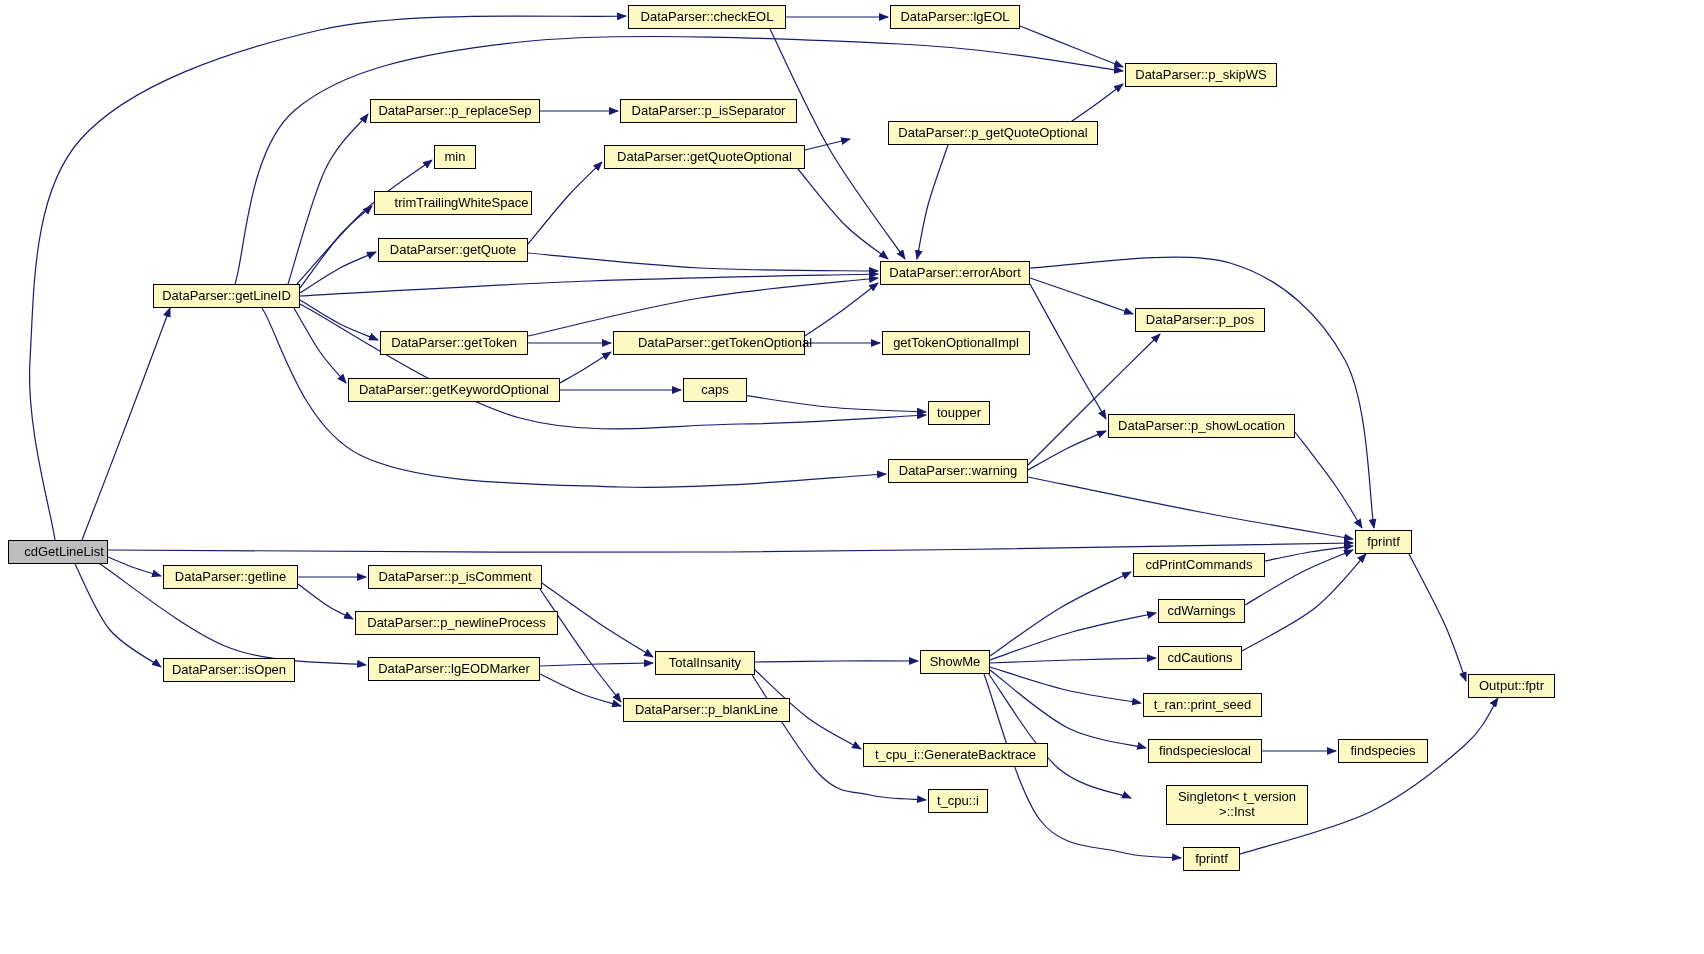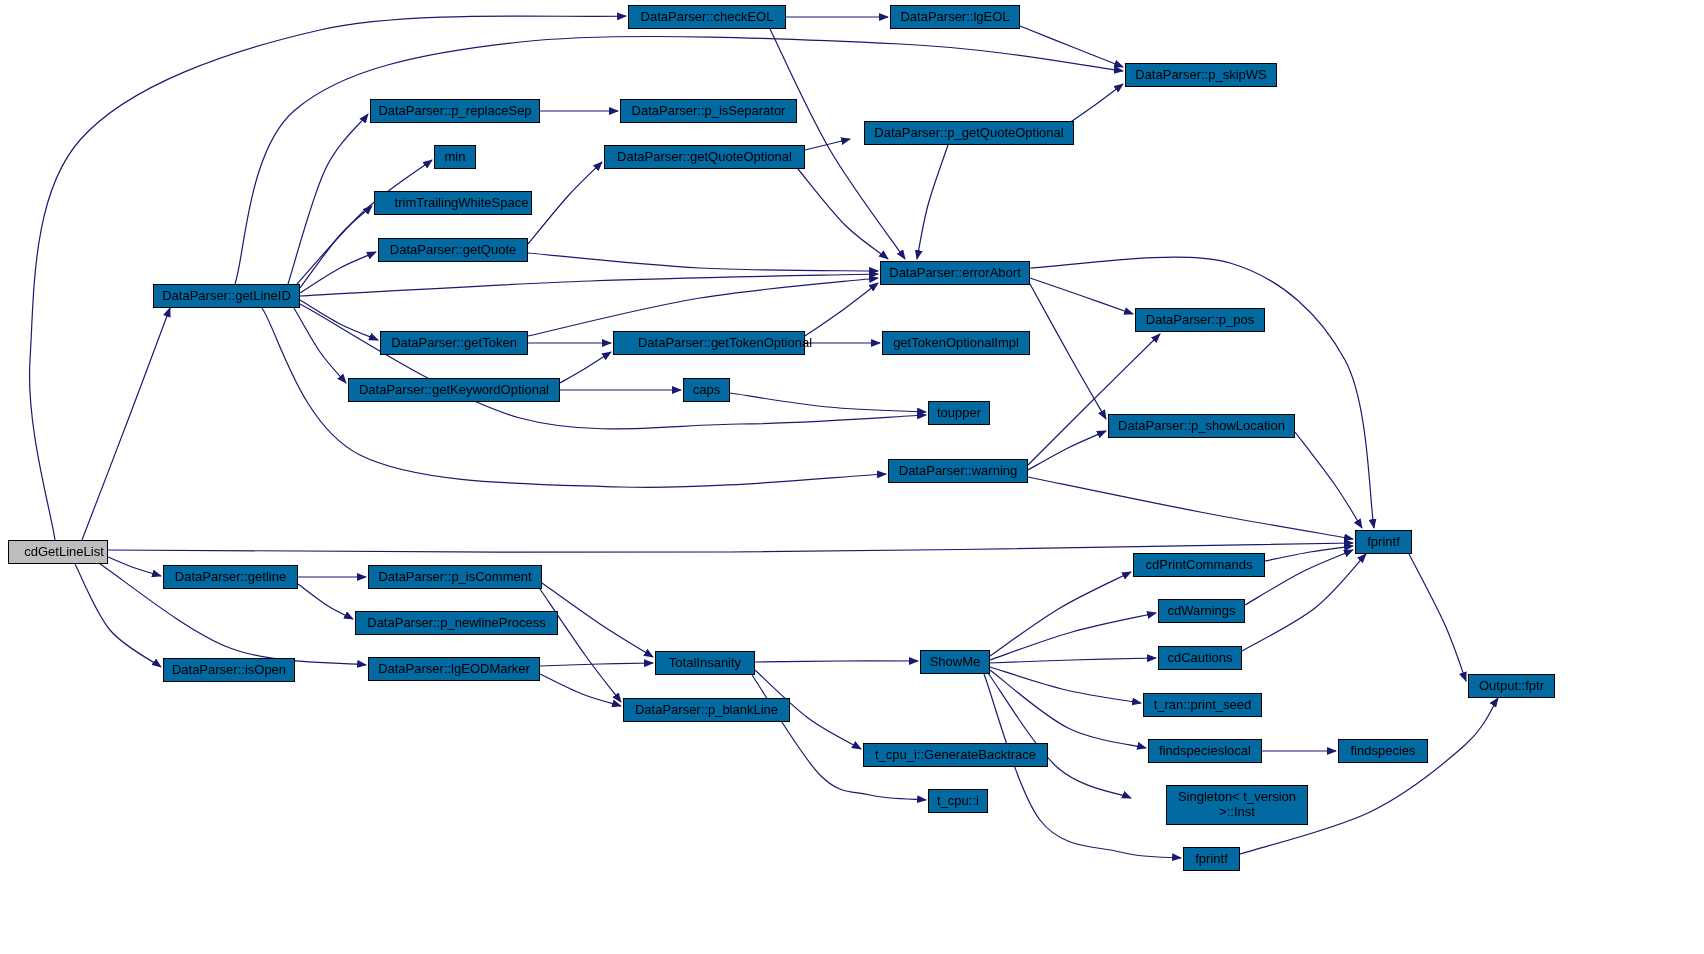--- a/index.html
+++ b/index.html
@@ -1,20 +1,20 @@
 <!DOCTYPE html>
 <html><head>
 <meta charset="utf-8">
 <style>
   html,body{margin:0;padding:0;background:#ffffff;}
   #diagram-root{position:relative;width:1704px;height:954px;background:#ffffff;
     font-family:"Liberation Sans",sans-serif;overflow:hidden;}
   #edge-layer{position:absolute;left:0;top:0;width:1704px;height:954px;}
   .edge{fill:none;stroke:#191970;stroke-width:1.2px;}
-  .node{position:absolute;box-sizing:border-box;border:1px solid #000000;background:#0369a1;
+  .node{position:absolute;box-sizing:border-box;border:1px solid #000000;background:#fef9c3;
     color:#000000;display:flex;align-items:center;justify-content:center;
     font-size:13px;line-height:1.15;text-align:center;white-space:pre-line;cursor:pointer;}
   .node.highlighted{background:#bdbdbd;}
 </style>
 </head>
 <body>
 
 <div id="diagram-root">
   <svg id="edge-layer" xmlns="http://www.w3.org/2000/svg">
     <defs>
@@ -85,33 +85,33 @@
       <path d="M1262,751 L1336,751" class="edge" marker-end="url(#arrowhead)"></path>
       <path d="M1240,854 C1261.6666666666667,847 1332.5,830.1666666666666 1370,812 C1407.5,793.8333333333334 1443.6666666666667,764 1465,745 C1486.3333333333333,726 1492.5,705.8333333333334 1498,698" class="edge" marker-end="url(#arrowhead)"></path>
     </svg>
 
 <div class="node highlighted" style="left: 8px; top: 540px; width: 100px; height: 24px; padding-left: 12px;">cdGetLineList</div>
     <div class="node" style="left: 628px; top: 5px; width: 158px; height: 24px;">DataParser::checkEOL</div>
     <div class="node" style="left: 890px; top: 5px; width: 130px; height: 24px;">DataParser::lgEOL</div>
     <div class="node" style="left: 1125px; top: 63px; width: 152px; height: 24px;">DataParser::p_skipWS</div>
     <div class="node" style="left: 370px; top: 99px; width: 170px; height: 24px;">DataParser::p_replaceSep</div>
     <div class="node" style="left: 620px; top: 99px; width: 177px; height: 24px;">DataParser::p_isSeparator</div>
-    <div class="node" style="left: 864px; top: 121px; width: 210px; height: 24px;">DataParser::p_getQuoteOptional</div>
+    <div class="node" style="left: 888px; top: 121px; width: 210px; height: 24px;">DataParser::p_getQuoteOptional</div>
     <div class="node" style="left: 434px; top: 145px; width: 42px; height: 24px;">min</div>
     <div class="node" style="left: 604px; top: 145px; width: 201px; height: 24px;">DataParser::getQuoteOptional</div>
     <div class="node" style="left: 374px; top: 191px; width: 158px; height: 24px; padding-left: 17px;">trimTrailingWhiteSpace</div>
     <div class="node" style="left: 378px; top: 238px; width: 150px; height: 24px;">DataParser::getQuote</div>
     <div class="node" style="left: 153px; top: 284px; width: 147px; height: 24px;">DataParser::getLineID</div>
     <div class="node" style="left: 880px; top: 261px; width: 150px; height: 24px;">DataParser::errorAbort</div>
     <div class="node" style="left: 1135px; top: 308px; width: 130px; height: 24px;">DataParser::p_pos</div>
     <div class="node" style="left: 380px; top: 331px; width: 148px; height: 24px;">DataParser::getToken</div>
     <div class="node" style="left: 613px; top: 331px; width: 192px; height: 24px; padding-left: 32px;">DataParser::getTokenOptional</div>
     <div class="node" style="left: 882px; top: 331px; width: 148px; height: 24px;">getTokenOptionalImpl</div>
     <div class="node" style="left: 348px; top: 378px; width: 212px; height: 24px;">DataParser::getKeywordOptional</div>
-    <div class="node" style="left: 683px; top: 378px; width: 47px; height: 24px;">caps</div>
+    <div class="node" style="left: 683px; top: 378px; width: 64px; height: 24px;">caps</div>
     <div class="node" style="left: 928px; top: 401px; width: 62px; height: 24px;">toupper</div>
     <div class="node" style="left: 1108px; top: 414px; width: 187px; height: 24px;">DataParser::p_showLocation</div>
     <div class="node" style="left: 888px; top: 459px; width: 140px; height: 24px;">DataParser::warning</div>
     <div class="node" style="left: 1355px; top: 530px; width: 57px; height: 24px;">fprintf</div>
     <div class="node" style="left: 1133px; top: 553px; width: 132px; height: 24px;">cdPrintCommands</div>
     <div class="node" style="left: 163px; top: 565px; width: 135px; height: 24px;">DataParser::getline</div>
     <div class="node" style="left: 368px; top: 565px; width: 174px; height: 24px;">DataParser::p_isComment</div>
     <div class="node" style="left: 1158px; top: 599px; width: 87px; height: 24px;">cdWarnings</div>
     <div class="node" style="left: 355px; top: 611px; width: 203px; height: 24px;">DataParser::p_newlineProcess</div>
     <div class="node" style="left: 1158px; top: 646px; width: 84px; height: 24px;">cdCautions</div>

